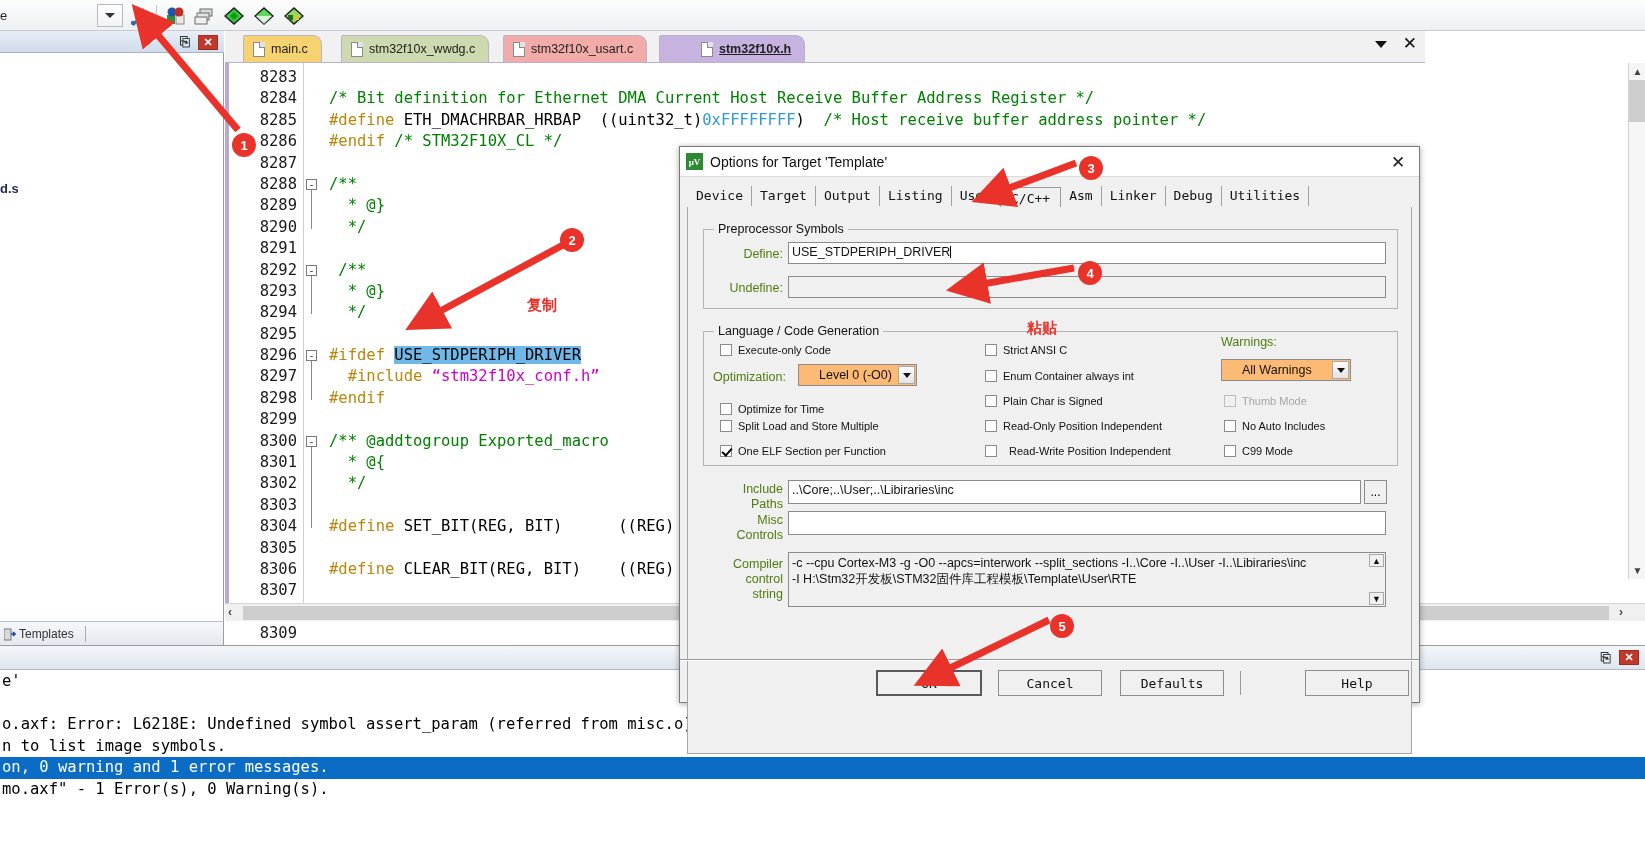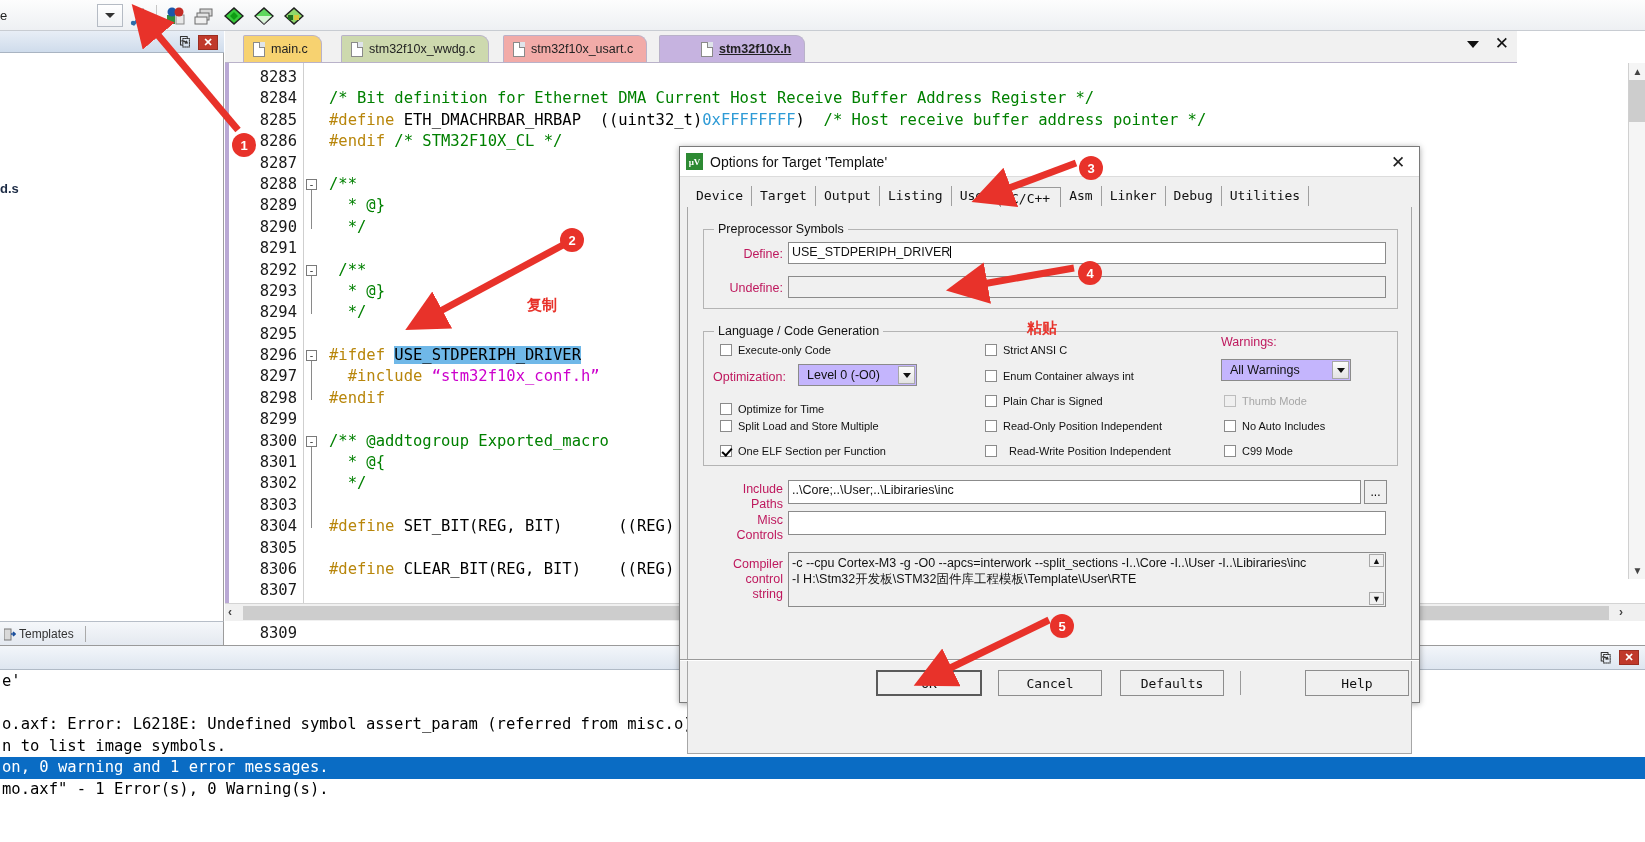--- a/index.html
+++ b/index.html
@@ -61,21 +61,21 @@
   }
   #tpl-tab { position:absolute; left:4px; top:4px; font-size:12px; color:#333; display:flex; align-items:center; gap:3px;}
   #tpl-tab .tbar { width:1px; height:16px; background:#aaa; margin-left:8px;}
 
   
   #editor-wrap {
     position:absolute; left:225px; top:31px; width:1420px; height:590px;
     background:#ffffff;
   }
   #tabbar {
-    position:absolute; left:0; top:0; width:1292px; height:32px;
+    position:absolute; left:0; top:0; width:1200px; height:32px;
     background:#f1f1f1; border-bottom:1px solid #b9b2c9;
   }
   .ftab {
     position:absolute; top:4px; height:27px;
     display:flex; align-items:center; gap:6px;
     padding:0 13px 0 9px;
     border:1px solid #b9b2c9; border-bottom:none;
     border-radius:2px 9px 0 0;
     font-size:12.5px; color:#222; white-space:nowrap;
   }
@@ -189,37 +189,37 @@
   .dtab.sel { background:#f0f0f0; border:1px solid #9a9a9a; border-bottom:1px solid #f0f0f0;
     position:relative; top:1px; padding:3px 10px 4px 10px; border-right:1px solid #9a9a9a;}
   #panel-body {
     position:absolute; left:7px; top:60px; width:725px; height:547px;
     background:#f0f0f0; border:1px solid #a6a6a6; border-top:none;
   }
 
   .gbox { position:absolute; border:1px solid #b4b4b4; }
   .gbox-title { position:absolute; top:-8px; left:10px; background:#f0f0f0; padding:0 4px; font-size:12.5px; color:#111;}
 
-  .fld-label { position:absolute; font-size:12.5px; color:#be185d; text-align:right;}
+  .fld-label { position:absolute; font-size:12.5px; color:#4d7c0f; text-align:right;}
   .txtbox {
     position:absolute; background:#ffffff; border:1px solid #8b8b8b;
     font-size:12.5px; color:#111; padding:2px 3px; overflow:hidden; white-space:nowrap;
   }
   .txtbox.ro { background:#f0f0f0; }
   .caret { display:inline-block;width:1px;height:12px;background:#000;vertical-align:-2px;}
 
   .cbrow { position:absolute; display:flex; align-items:center; gap:6px; font-size:11px; color:#111;}
   .cb { width:12px;height:12px;border:1px solid #8b8b8b;background:#fff;flex:none;position:relative;}
   .cb.on:after{content:"";position:absolute;left:3px;top:0px;width:4px;height:8px;border:solid #000;border-width:0 2px 2px 0;transform:rotate(42deg);}
   .cb.dis{ border-color:#bdbdbd; background:#f0f0f0;}
   .cbrow.dis { color:#a6a6a6; }
 
   .selbox {
-    position:absolute; background:#c4b5fd; border:1px solid #8b8b8b;
-    font-size:12.5px; color:#111; display:flex; align-items:center; padding-left:8px;
+    position:absolute; background:#fdba74; border:1px solid #8b8b8b;
+    font-size:12.5px; color:#111; display:flex; align-items:center; padding-left:20px;
   }
   .selbox .arrow {
     position:absolute; right:1px; top:1px; bottom:1px; width:17px;
     background:linear-gradient(#fcfcfc,#e3e3e3); border:1px solid #a8a8a8;
     display:flex;align-items:center;justify-content:center;
   }
   .selbox .arrow:after{content:"";border-left:4px solid transparent;border-right:4px solid transparent;border-top:5px solid #111;}
 
   .dlgbtn {
     position:absolute; height:26px; background:#f0f0f0; border:1px solid #8d8d8d;

